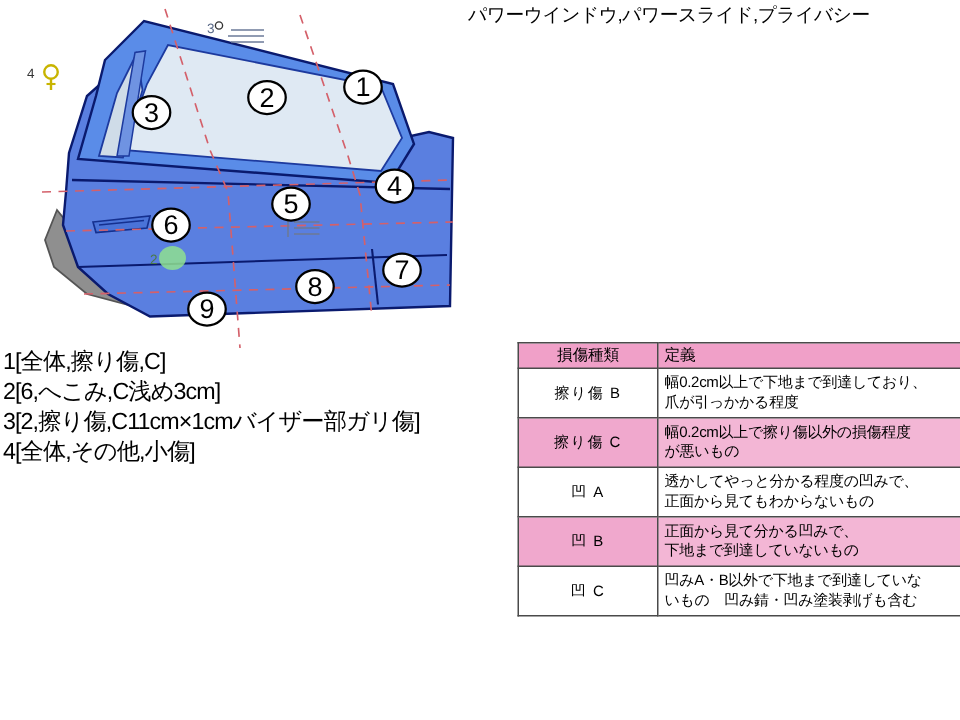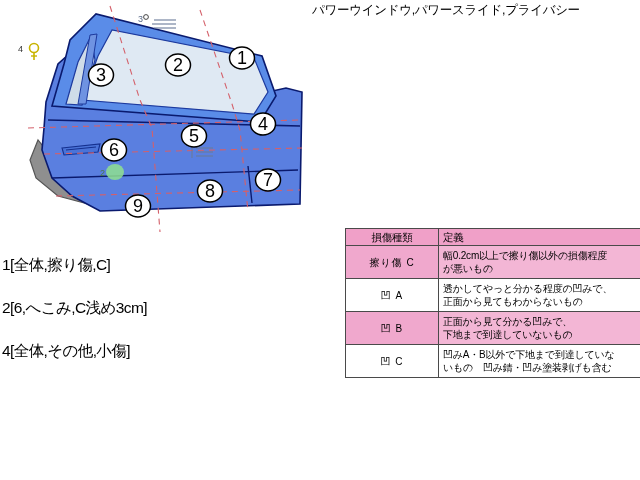--- a/index.html
+++ b/index.html
@@ -42,21 +42,21 @@
   #damage-list {
     position: absolute;
     left: 2px;
     top: 232px;
     width: 330px;
     font-size: 15.5px;
     line-height: 20px;
     letter-spacing: -0.6px;
     white-space: nowrap;
   }
-  #damage-list .dmg-line { height: 20px; margin-top: 23px; }
+  #damage-list .dmg-line { height: 20px; }
 
   
   #definition-table {
     position: absolute;
     left: 345px;
     top: 228px;
     width: 280px;
     border-collapse: collapse;
     border: 1.5px solid #3a3a3a;
     background: #ffffff;
@@ -189,30 +189,38 @@
       <text x="138" y="22" fill="#5a6a88">3</text>
       <text x="100" y="176" fill="#4a7a4a">2</text>
     </g>
 
   </svg>
 </div>
 
 <div id="damage-list">
   <div class="dmg-line">1[全体,擦り傷,C]</div>
   <div class="dmg-line">2[6,へこみ,C浅め3cm]</div>
+  <div class="dmg-line">3[2,擦り傷,C11cm×1cmバイザー部ガリ傷]</div>
   <div class="dmg-line">4[全体,その他,小傷]</div>
 </div>
 
 <table id="definition-table">
   <tbody>
     <tr class="hdr">
       <th class="col-kind">損傷種類</th>
       <th class="col-def">定義</th>
     </tr>
 
+    <tr class="plain body-row">
+      <td class="col-kind">擦り傷 B</td>
+      <td class="col-def">
+        <span class="def-line">幅0.2cm以上で下地まで到達しており、</span>
+        <span class="def-line">爪が引っかかる程度</span>
+      </td>
+    </tr>
 
     <tr class="alt body-row">
       <td class="col-kind">擦り傷 C</td>
       <td class="col-def">
         <span class="def-line">幅0.2cm以上で擦り傷以外の損傷程度</span>
         <span class="def-line">が悪いもの</span>
       </td>
     </tr>
 
     <tr class="plain body-row">

